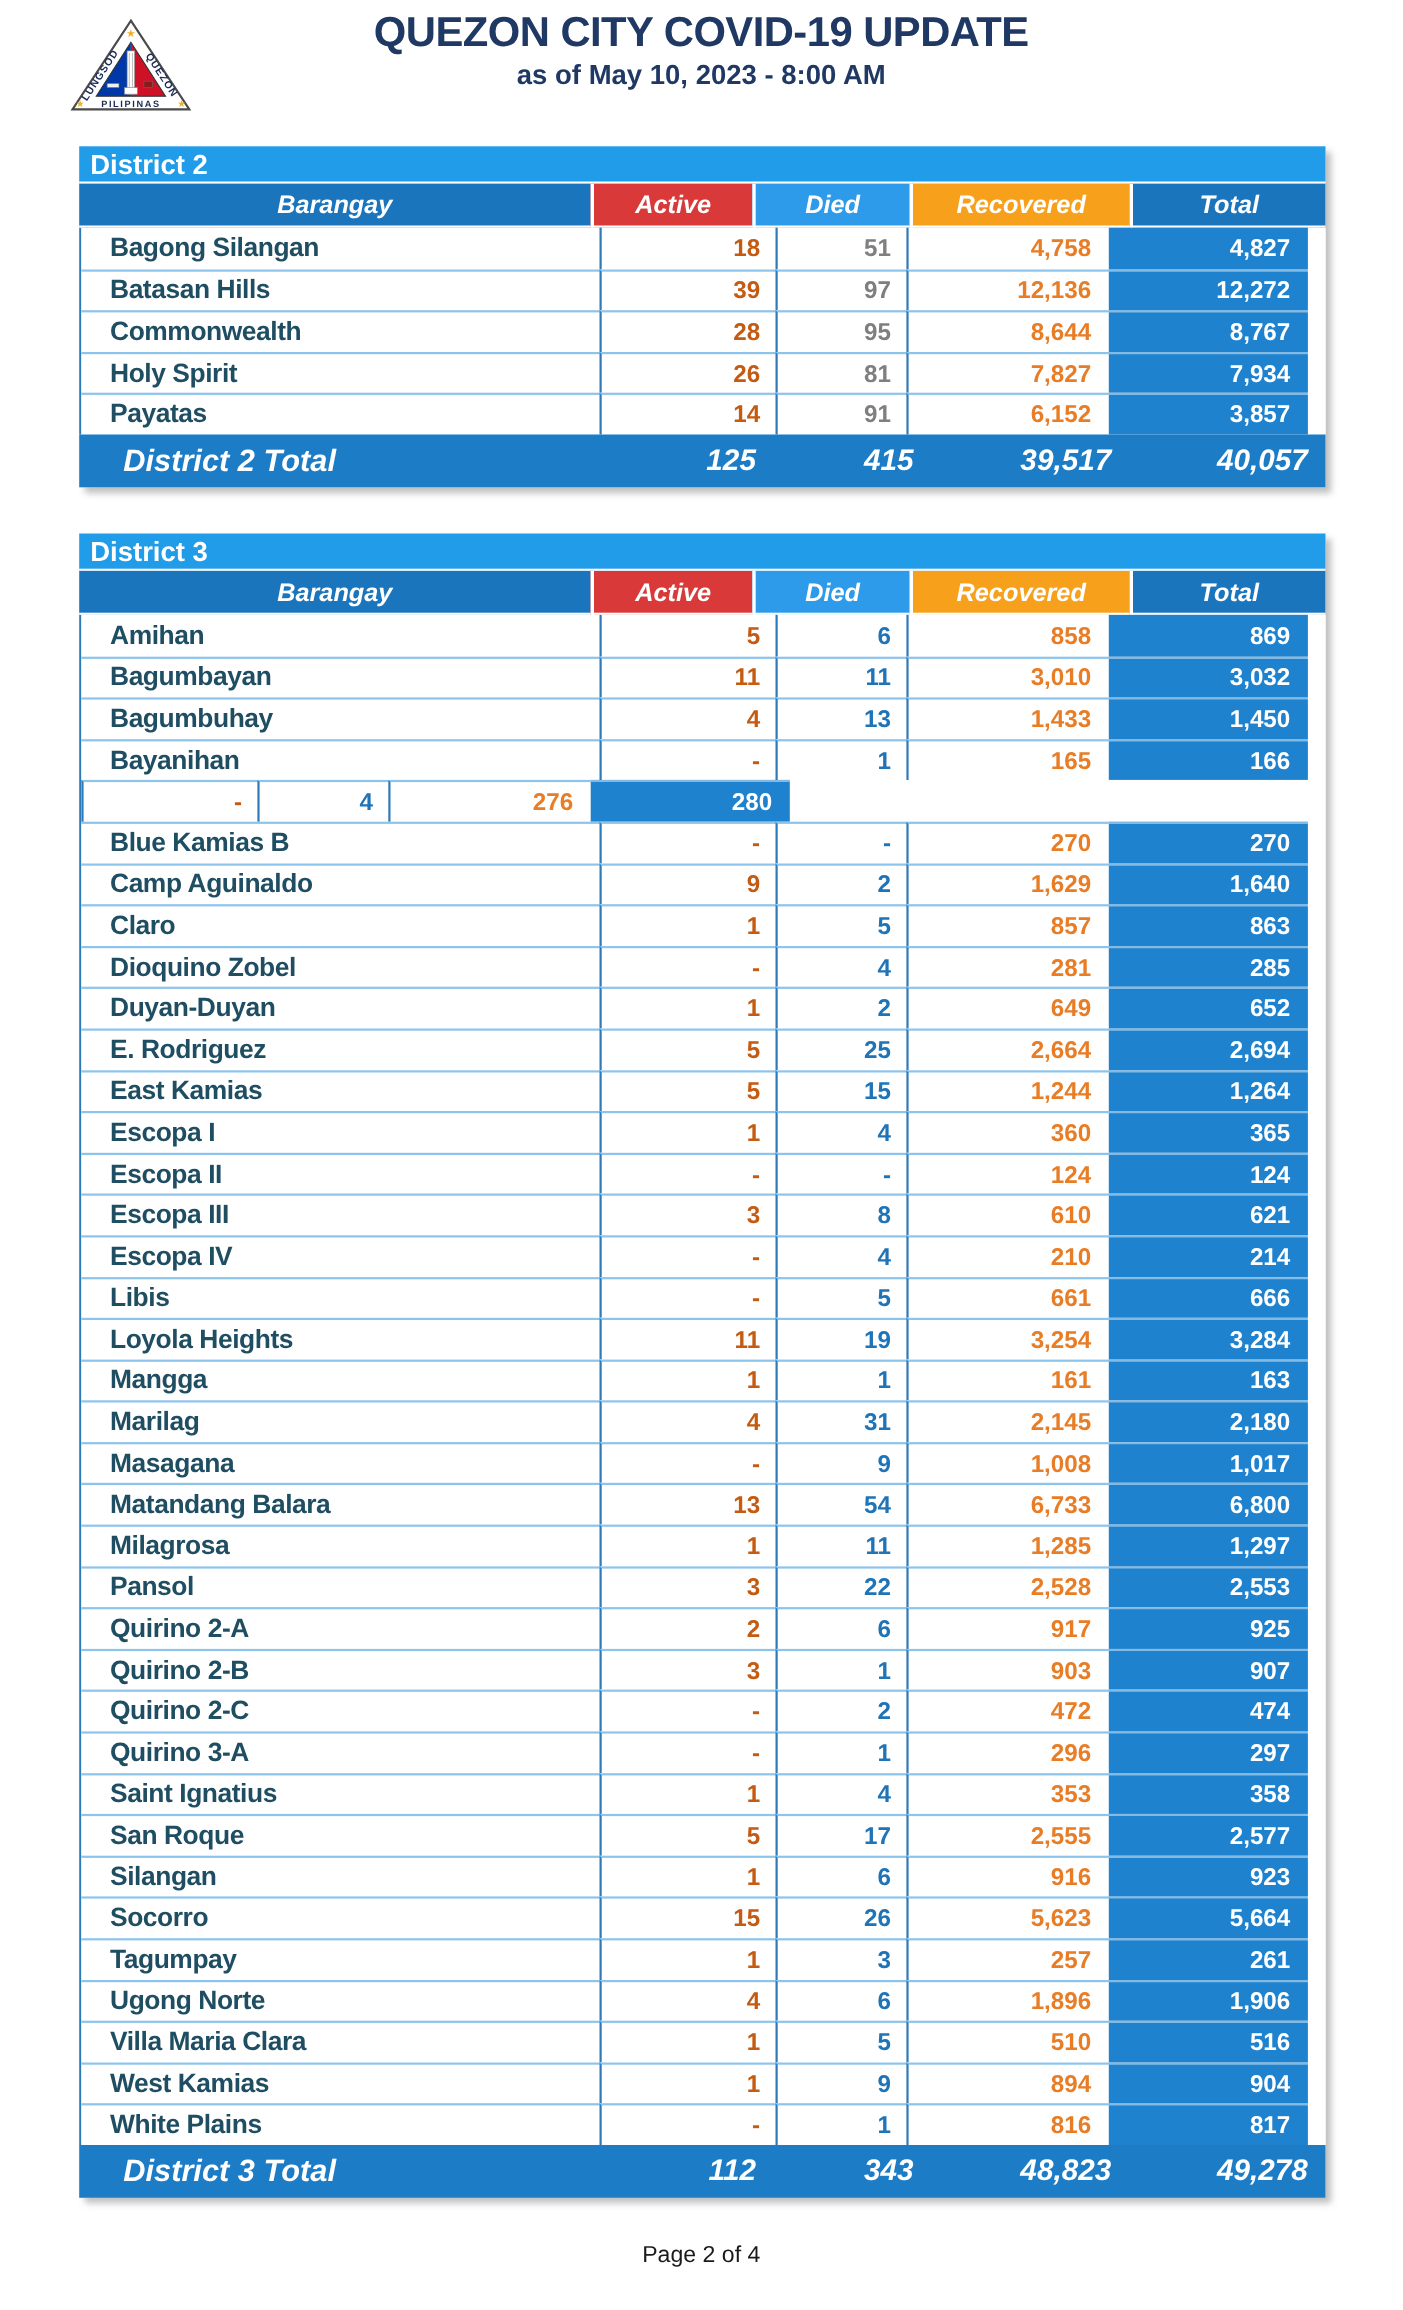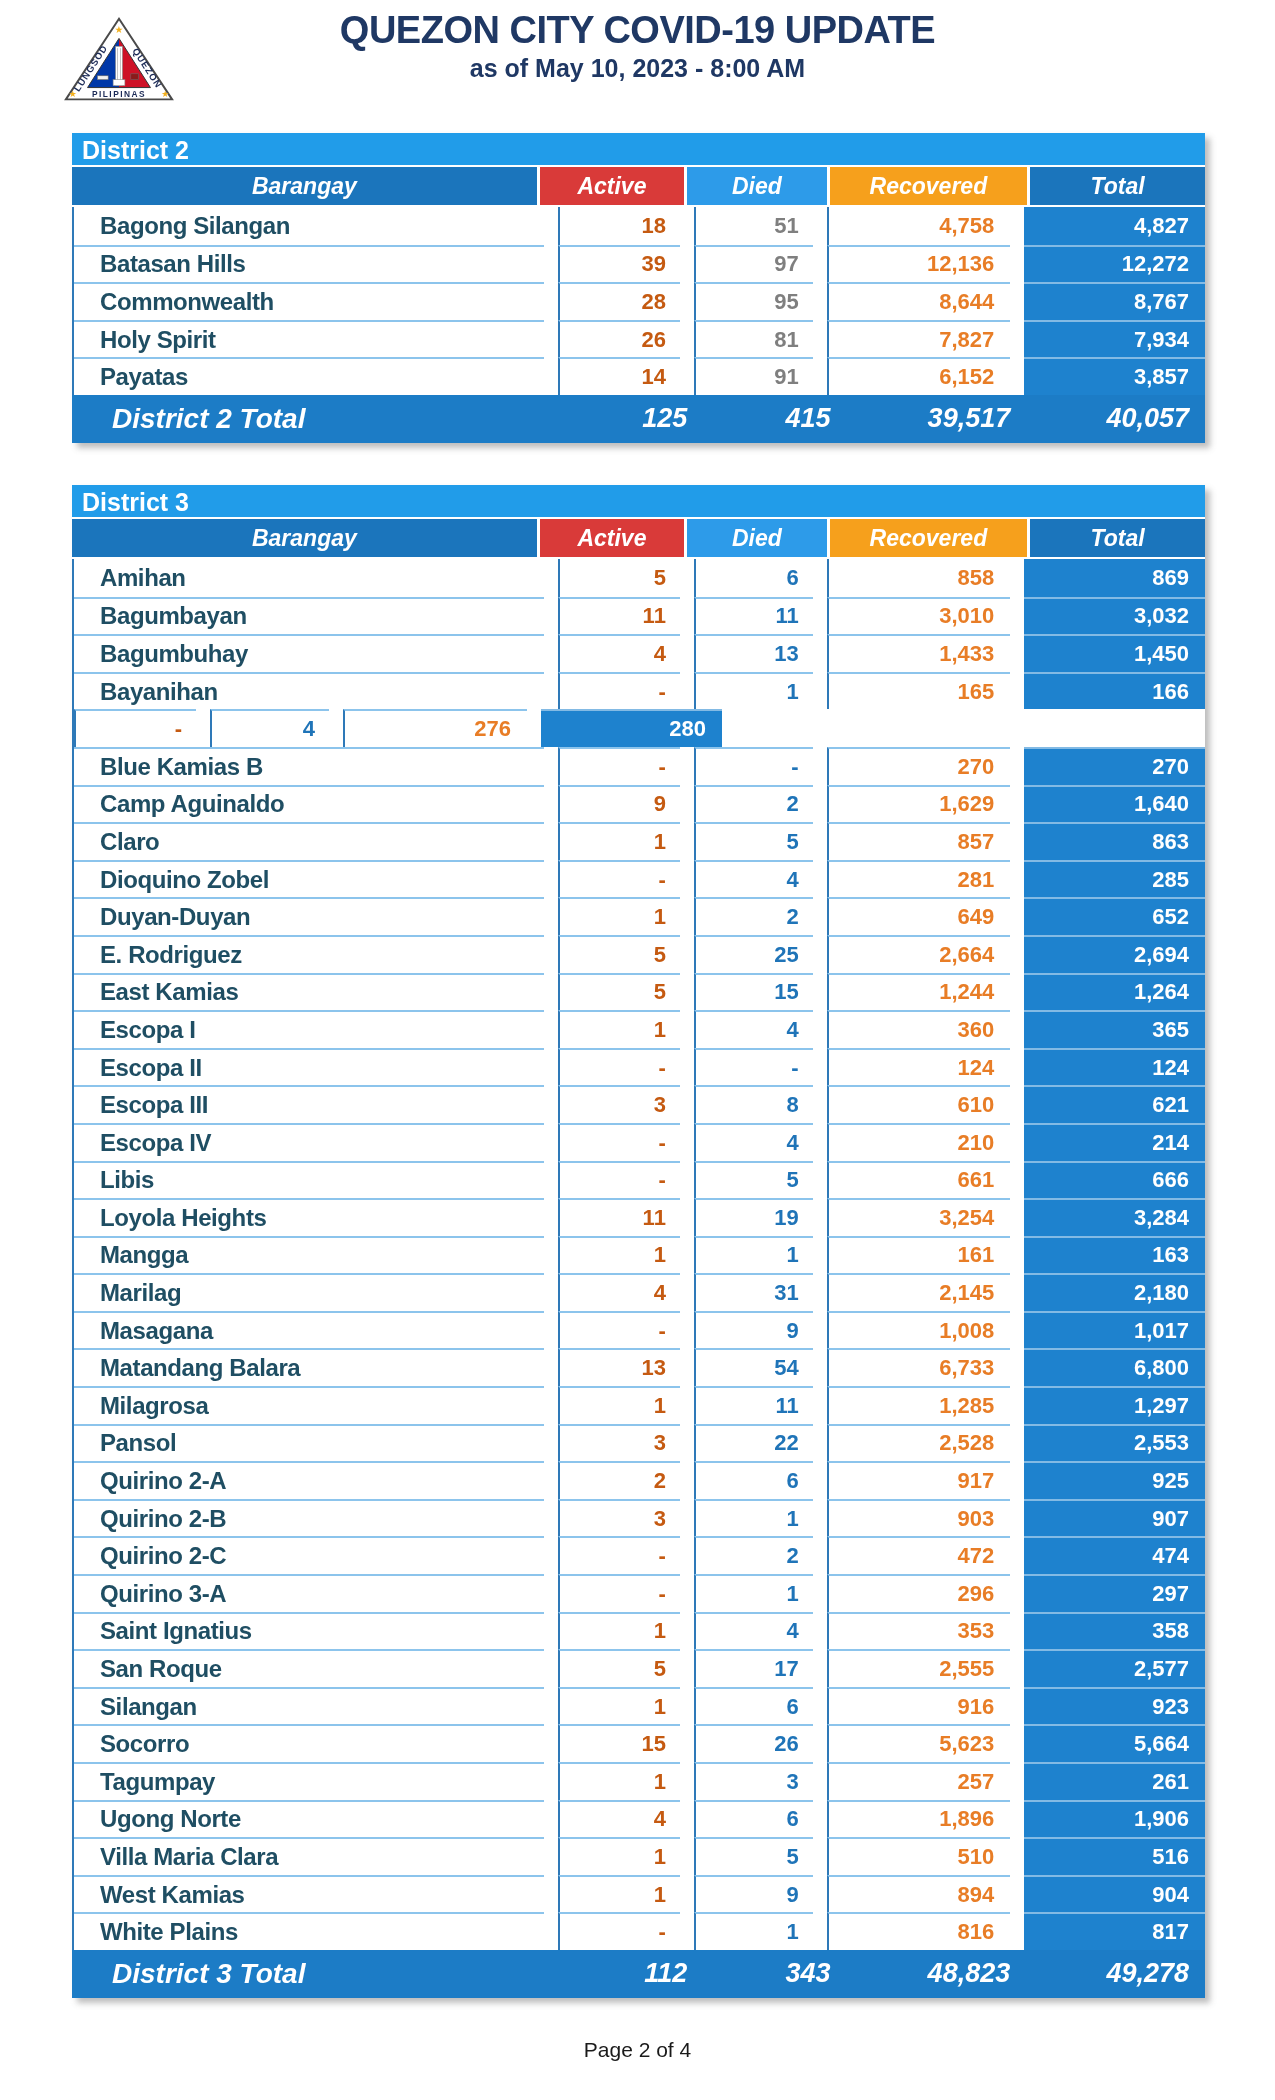--- a/index.html
+++ b/index.html
@@ -38,30 +38,30 @@
     border-bottom:2px solid #fff;
   }
   .hcell + .hcell{border-left:3px solid #fff;}
   .hc0{width:473px;background:var(--header_dark_blue);}
   .hc1{width:150px;background:var(--active_red);}
   .hc2{width:145px;background:var(--died_blue);}
   .hc3{width:204px;background:var(--recovered_orange);}
   .hc4{width:181px;background:var(--header_dark_blue);}
   
   .rows{border-left:2px solid var(--vline);box-sizing:border-box;}
-  .row{display:flex;height:37.6px;background:#fff;gap:14px;}
+  .row{display:flex;height:37.6px;background:#fff;}
   .row + .row .cell{border-top:2px solid var(--hline);}
   .cell{box-sizing:border-box;overflow:hidden;white-space:nowrap;
         display:flex;align-items:center;}
   .c-name{
     width:471px;padding-left:26px;color:var(--name_text);
     font-weight:bold;font-size:24px;letter-spacing:-0.4px;
   }
   .c-num{justify-content:flex-end;font-weight:bold;font-size:22px;}
-  .c-active{width:122px;padding-right:14px;color:var(--active_value);
+  .c-active{width:160px;padding-right:14px;color:var(--active_value);
             border-left:2px solid var(--vline);}
   .c-died{width:119px;padding-right:14px;border-left:2px solid var(--vline);}
   .c-reco{width:184px;padding-right:16px;color:var(--recovered_value);
           border-left:2px solid var(--vline);}
   .c-total{width:181px;padding-right:16px;color:#fff;background:var(--total_col_blue);}
   .row + .row .c-total{border-top:2px solid rgba(255,255,255,0.45);}
   
   .total-bar{
     display:flex;height:48px;background:var(--total_bar_blue);color:#fff;
     font-weight:bold;font-style:italic;align-items:center;

